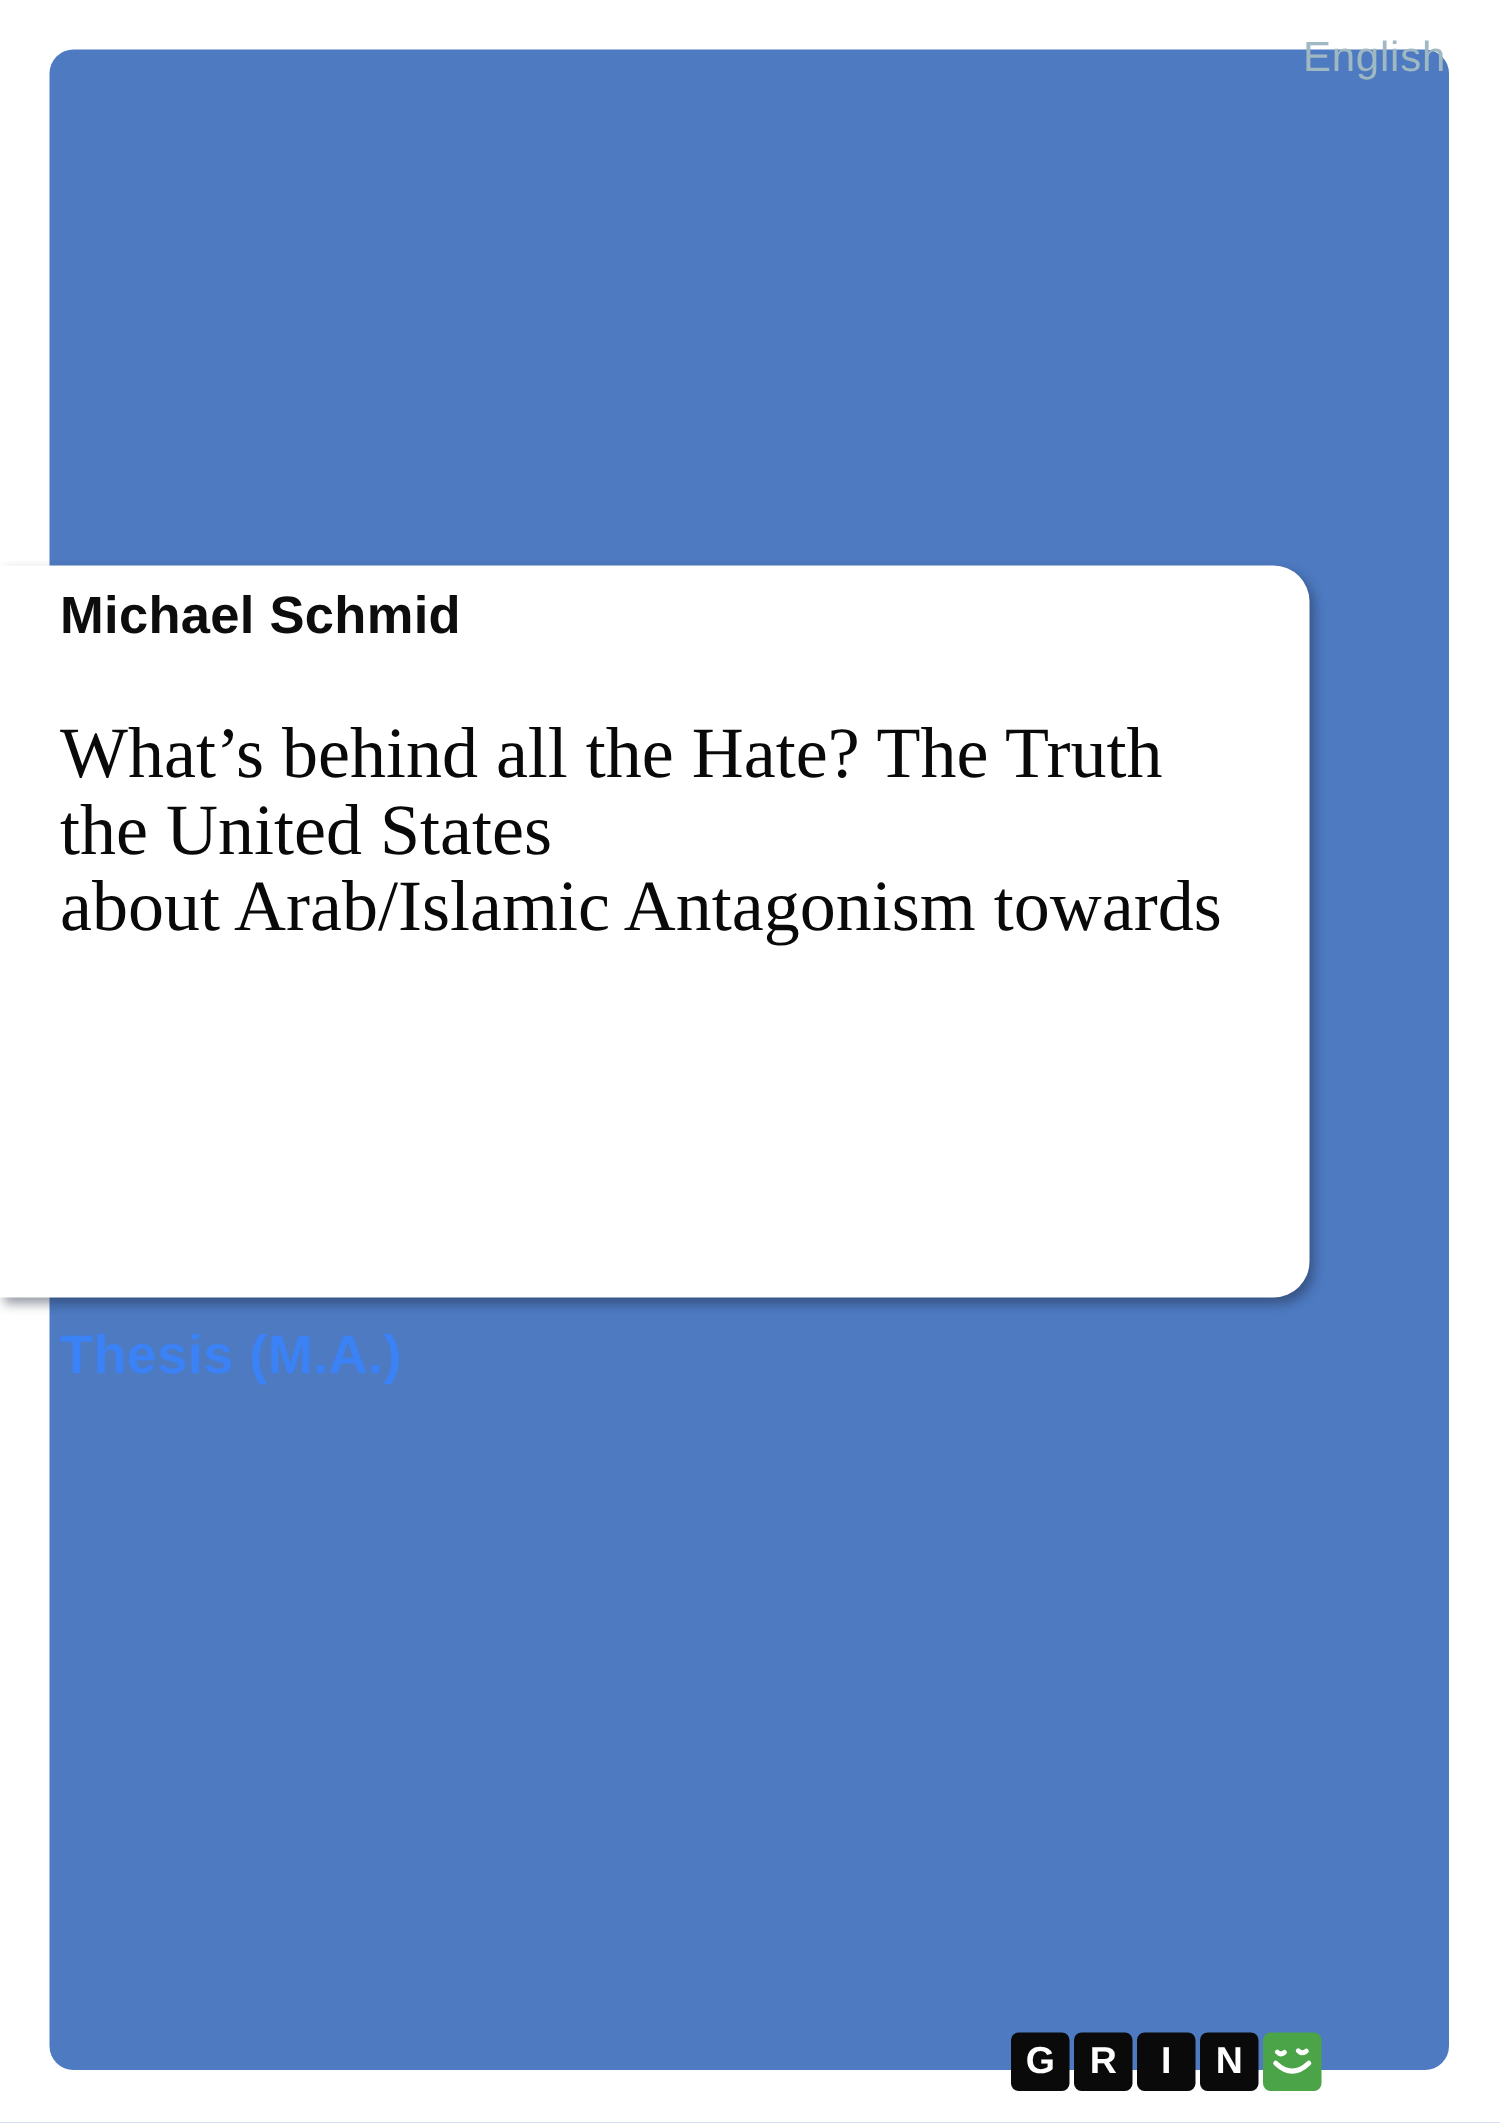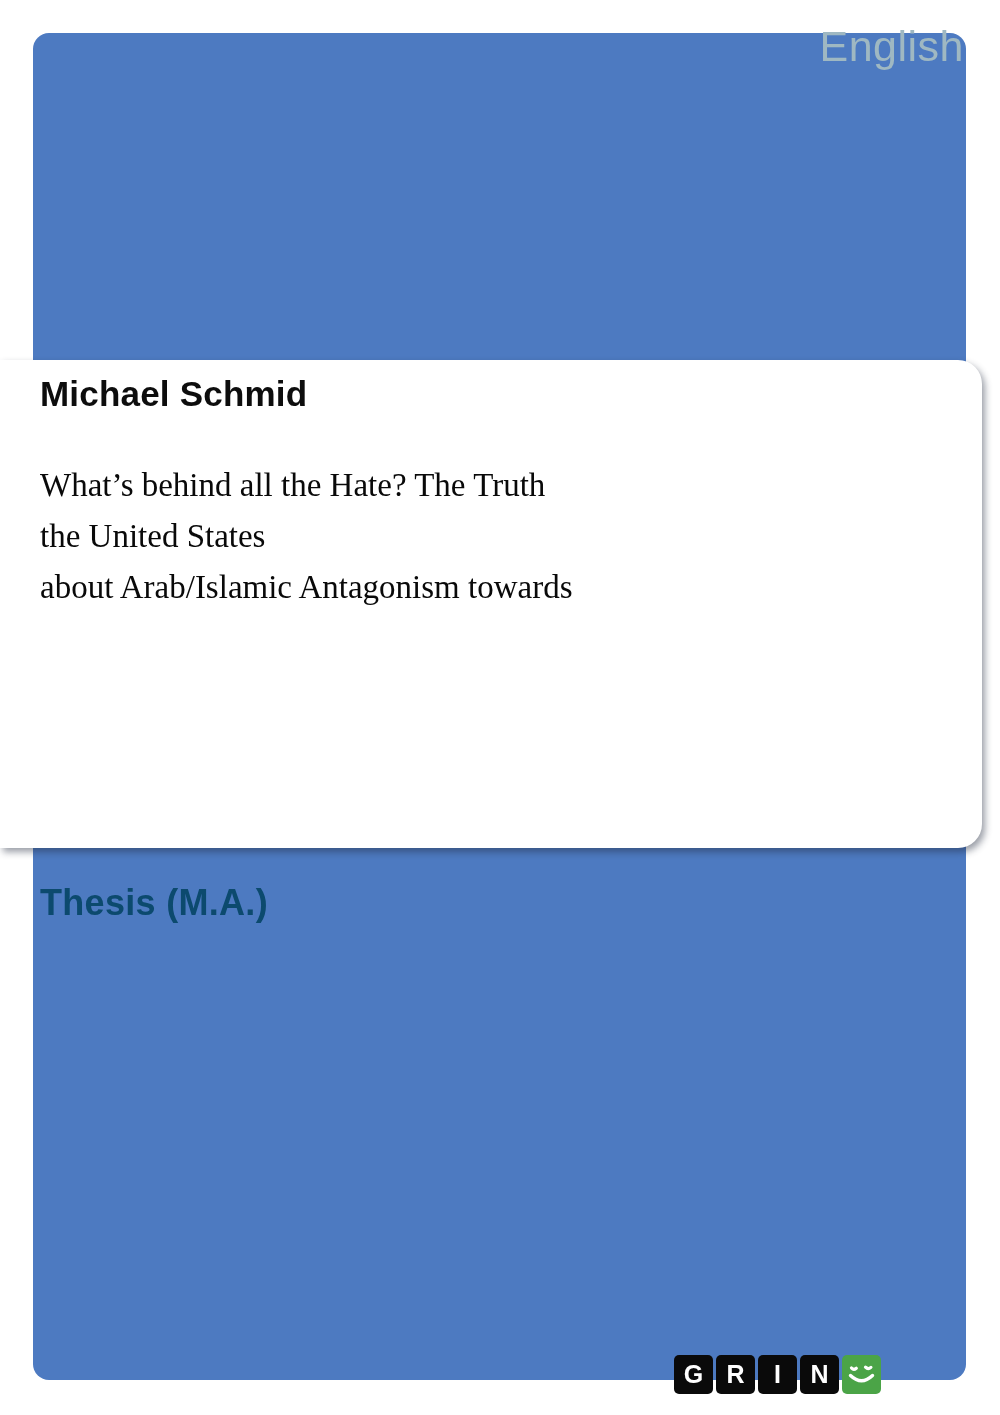--- a/index.html
+++ b/index.html
@@ -21,64 +21,64 @@
     height: 1347px;
     background: #4d7ac1;
     border-radius: 16px;
   }
 
   
   .language-label {
     position: absolute;
     top: 22px;
     right: 36px;
-    font-size: 43px;
+    font-size: 28px;
     font-weight: 400;
     color: #9fb8c2;
     letter-spacing: 0.5px;
   }
 
   
   .title-box {
     position: absolute;
     left: 0;
-    top: 360px;
-    width: 982px;
+    top: 377px;
+    width: 873px;
     height: 488px;
     background: #ffffff;
     border-radius: 0 24px 24px 0;
     box-shadow: 3px 4px 7px rgba(30, 40, 60, 0.45);
   }
 
   .author-name {
     margin: 14px 40px 0 40px;
     font-size: 35px;
     font-weight: 700;
     color: #0d0d0d;
     letter-spacing: 0.2px;
   }
 
   .book-title {
     margin: 46px 30px 0 40px;
     font-family: "Liberation Serif", serif;
     font-weight: 400;
     color: #090909;
-    font-size: 33px;
+    font-size: 48px;
     line-height: 51px;
   }
   .book-title .title-line { white-space: nowrap; }
 
   
   .thesis-label {
     position: absolute;
     left: 40px;
     top: 882px;
     font-size: 36px;
     font-weight: 700;
-    color: #0c4a6e;
+    color: #3b82f6;
     letter-spacing: 0.3px;
     text-align: center;
   }
 
   
   .grin-logo {
     position: absolute;
     left: 674px;
     top: 1355px;
     display: flex;

